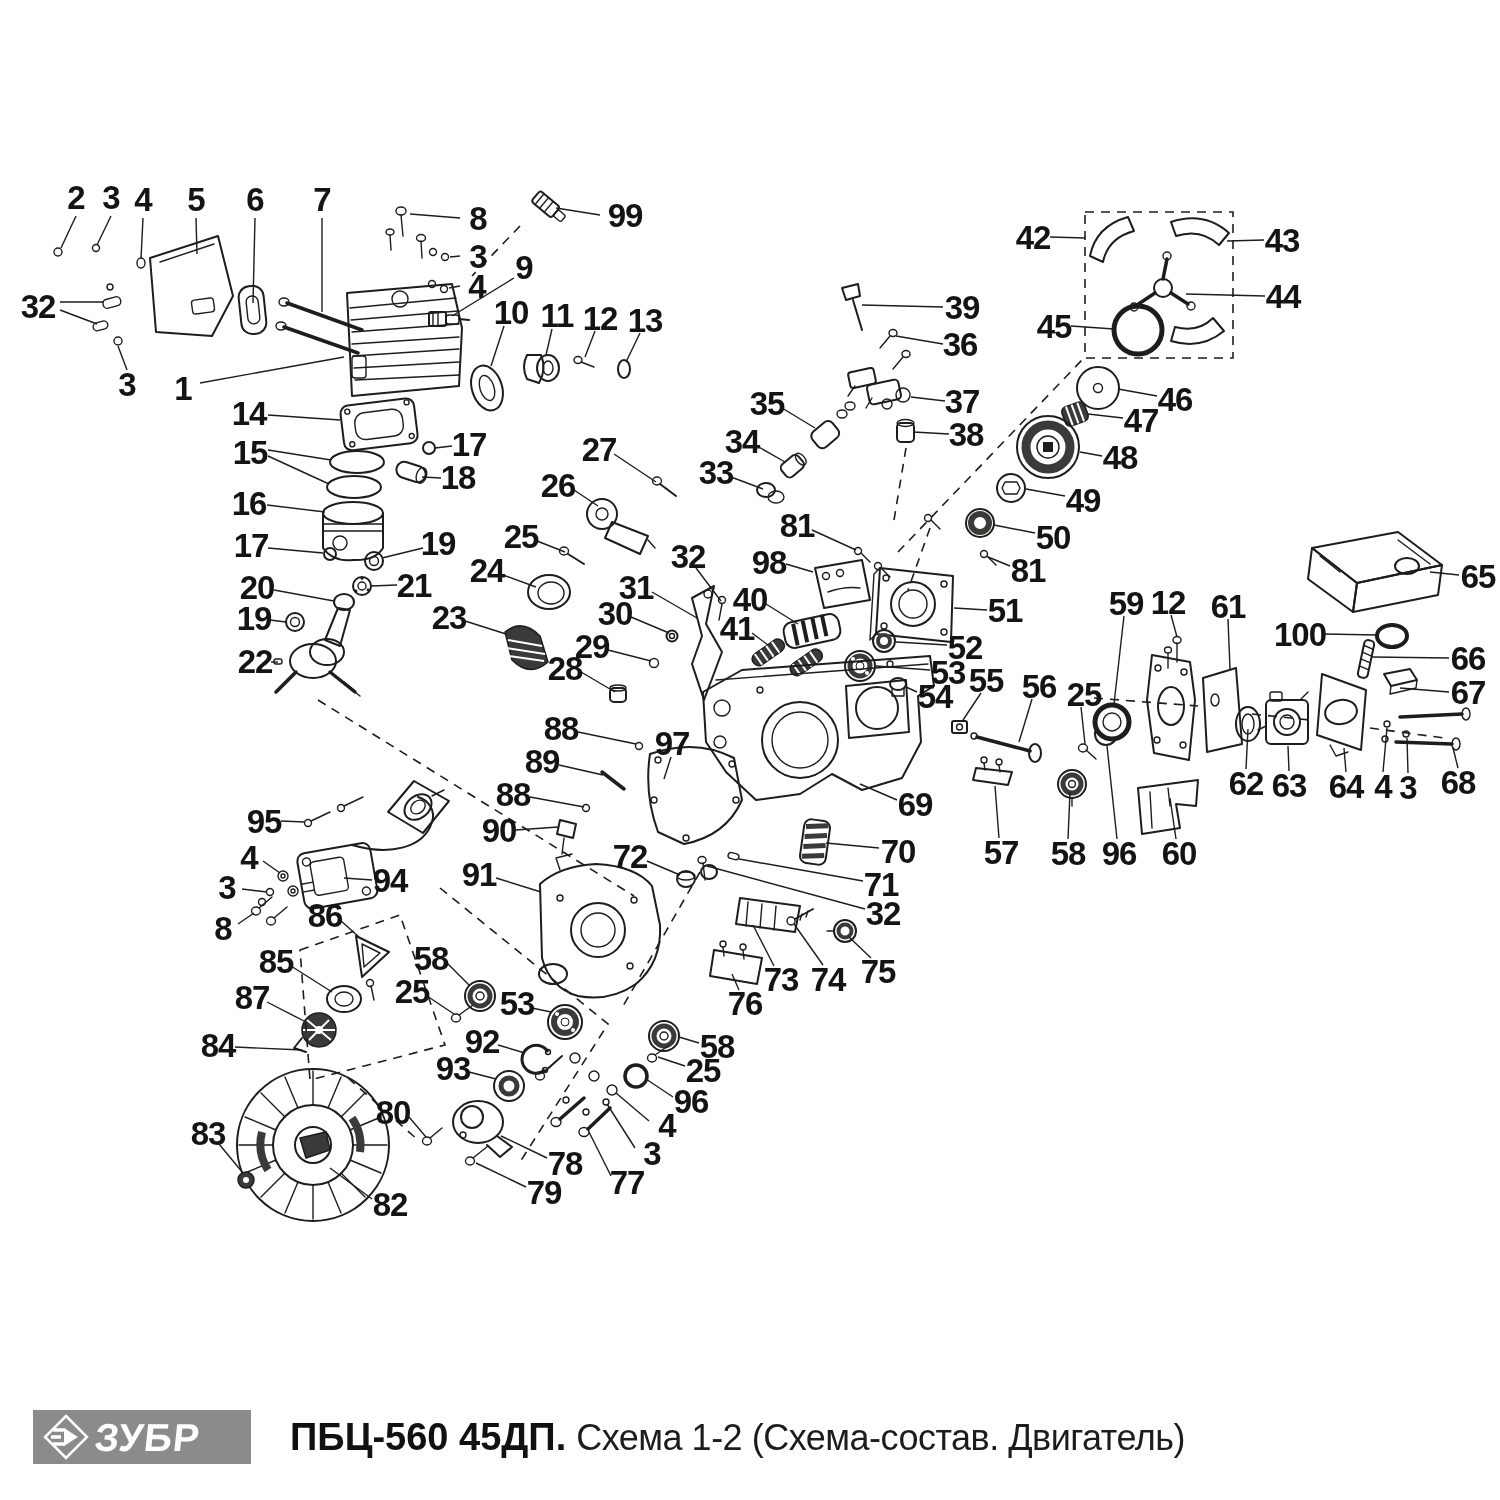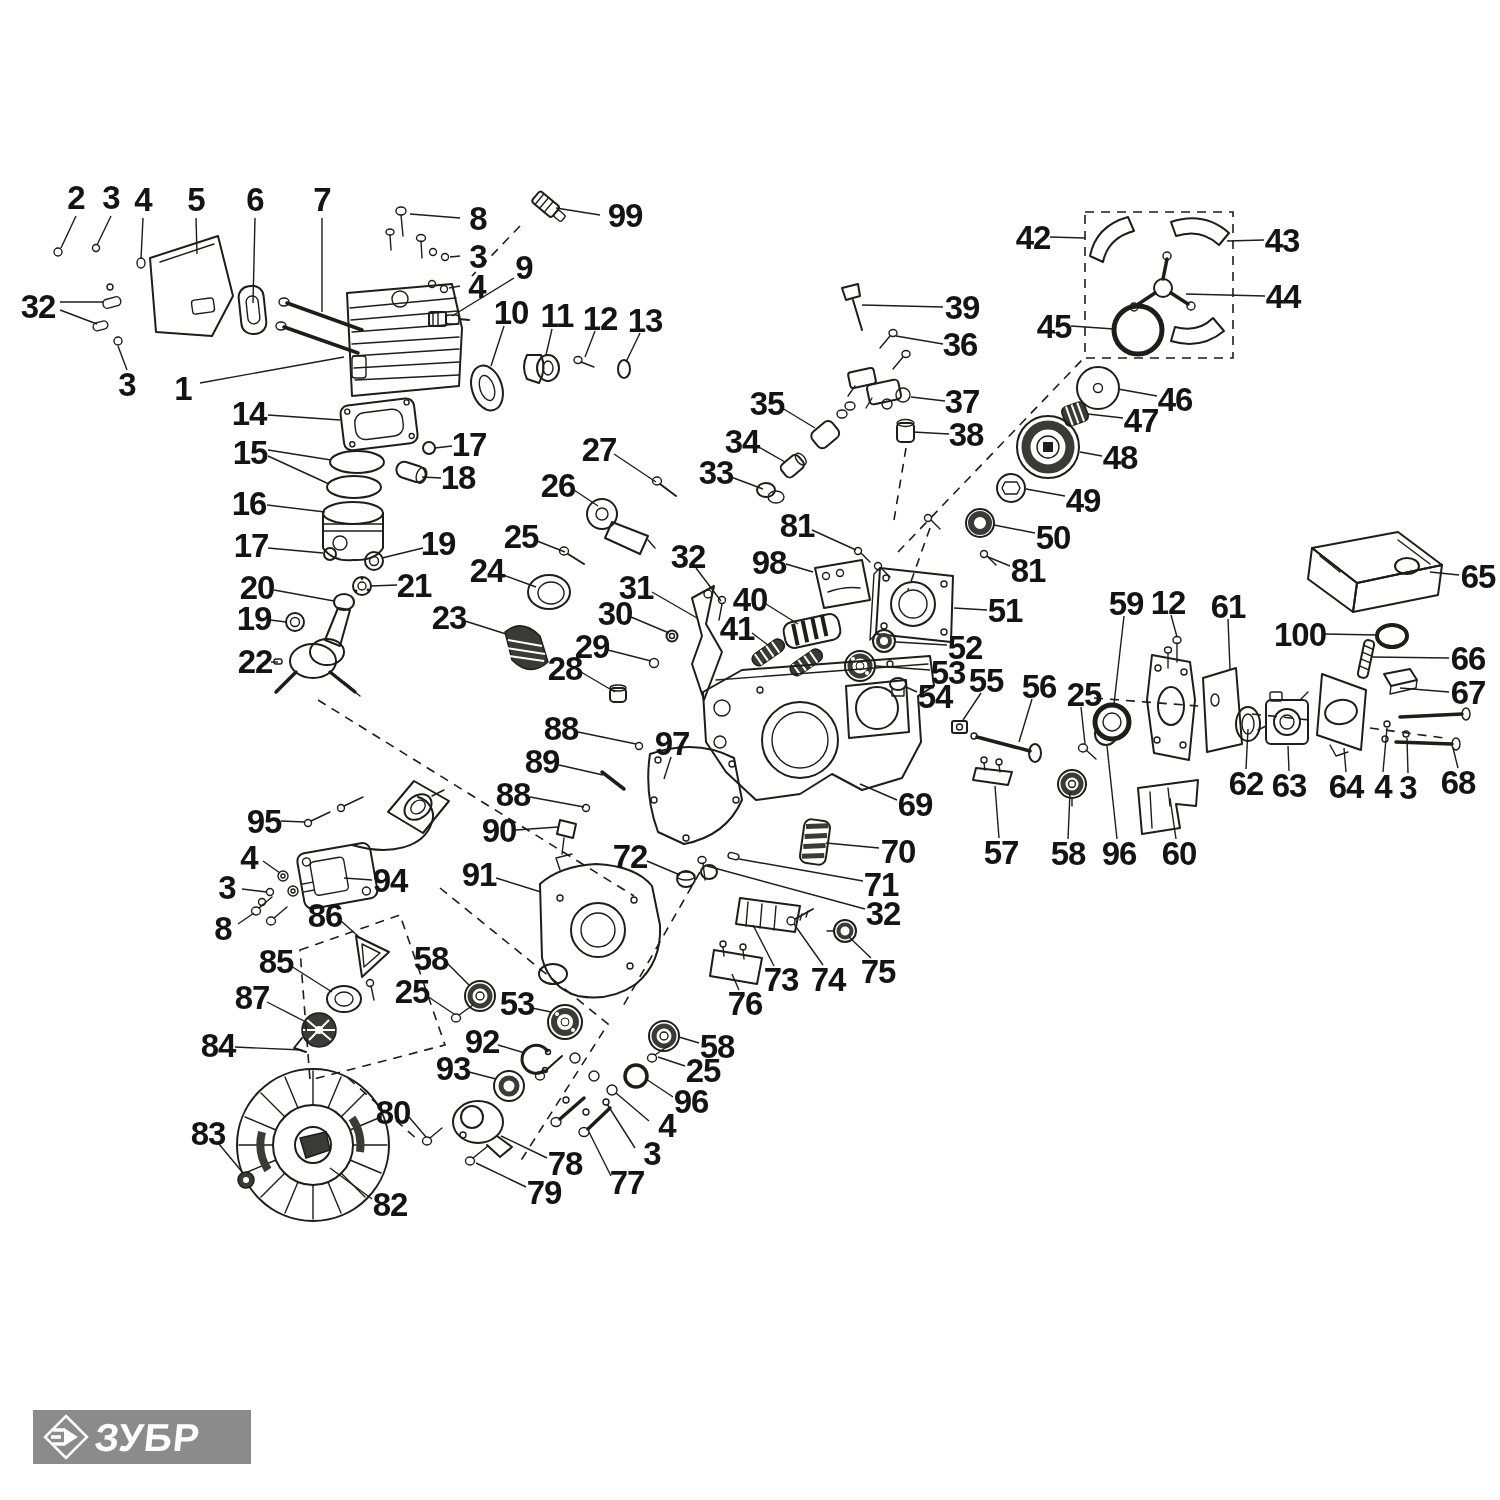--- a/index.html
+++ b/index.html
@@ -916,14 +916,16 @@
 <div class="footer">
   <div class="logo">
     <svg width="46" height="46" viewBox="0 0 46 46">
       <polygon points="23,2 44,23 23,44 2,23" fill="none" stroke="#fff" stroke-width="2.5"></polygon>
       <path d="M10,16 H22 M8,23 H18 M10,30 H22" stroke="#fff" stroke-width="3.5" fill="none"></path>
       <polygon points="21,14 35,23 21,32" fill="#fff"></polygon>
     </svg>
     <span class="logo-text">ЗУБР</span>
   </div>
   <div class="title">
+    <span class="tb">ПБЦ-560 45ДП.</span>
+    <span class="tr">Схема 1-2 (Схема-состав. Двигатель)</span>
   </div>
 </div>
 
 </body></html>

